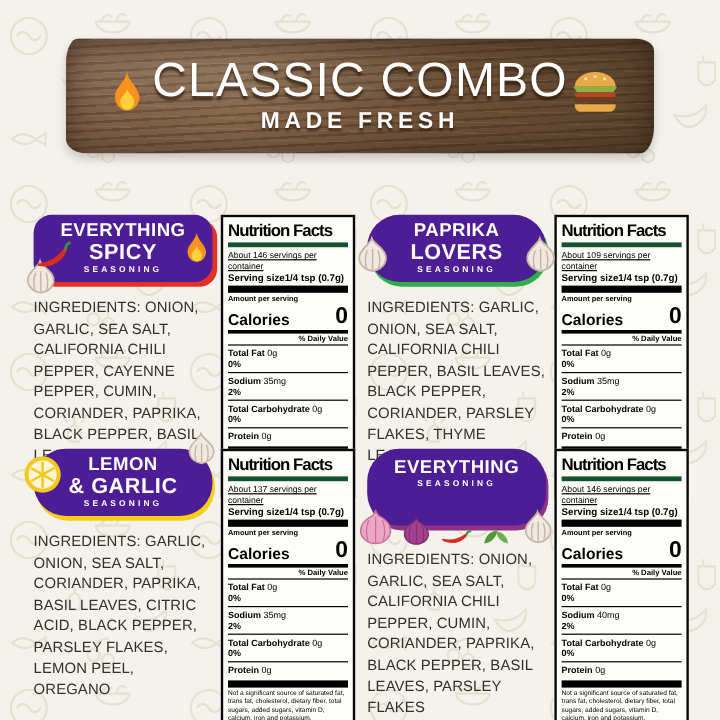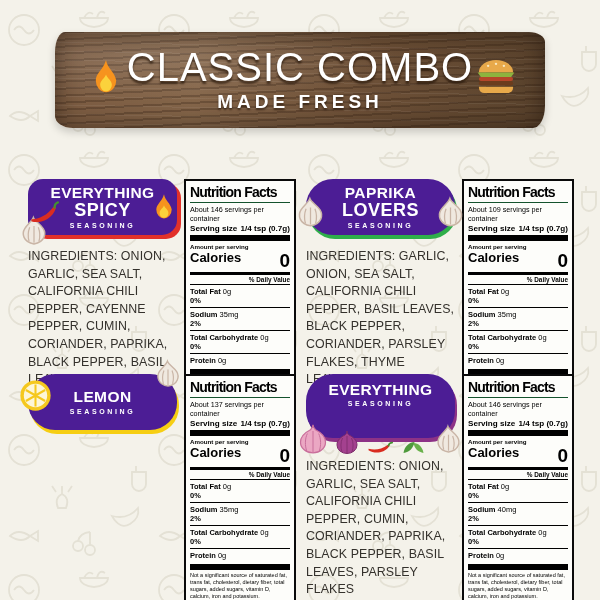--- a/index.html
+++ b/index.html
@@ -72,30 +72,30 @@
   }
   .pos3 .ing{margin-top:20px;}
 
   
   .nfl{
     width:112px;flex:none;align-self:flex-start;background:#fdfdfa;
     border:2px solid #0a0a0a;padding:3px 4px 4px;color:#000;box-sizing:border-box;
   }
   .nfl-title{
     font-size:14px;font-weight:bold;letter-spacing:-.8px;white-space:nowrap;
-    border-bottom:1px solid #14532d;padding-bottom:2px;margin-bottom:2px;
-  }
-  .nfl-servings{font-size:7.2px;margin-bottom:1px;}
-  .nfl-ss{display:flex;justify-content:space-between;font-weight:bold;font-size:8.1px;margin:1px 0 2px;}
+    border-bottom:4px solid #14532d;padding-bottom:2px;margin-bottom:2px;
+  }
+  .nfl-servings{font-size:7.2px;margin-bottom:1px;text-decoration:underline;}
+  .nfl-ss{display:flex;justify-content:flex-start;font-weight:bold;font-size:8.1px;margin:1px 0 2px;}
   .bar{background:#000;}
   .bar.thick{height:6px;margin:1px 0 2px;}
   .bar.mid{height:3px;margin:1px 0 1px;}
   .bar.end{height:6px;margin:2px 0 2px;}
   .nfl-aps{font-size:6.2px;font-weight:bold;}
-  .nfl-cal{display:flex;justify-content:space-between;line-height:1;margin:1px 0 2px;}
+  .nfl-cal{display:flex;justify-content:space-between;align-items:flex-end;line-height:1;margin:1px 0 2px;}
   .cal-l{font-size:13px;font-weight:bold;}
   .cal-v{font-size:19px;font-weight:bold;}
   .nfl-dvh{text-align:right;font-size:6.4px;font-weight:bold;border-bottom:1px solid #000;padding-bottom:1px;}
   .nfl-row{display:flex;justify-content:space-between;font-size:7.5px;padding:2px 0;border-bottom:1px solid #000;flex-direction:column;}
   .nfl-row.norule{border-bottom:none;}
   .rn{font-weight:bold;} .ra{font-weight:normal;} .rv{font-weight:bold;}
   .nfl-foot{font-size:5.5px;line-height:1.3;}
 </style>
 </head>
 <body>
@@ -259,22 +259,24 @@
       <span class="ic l2"><svg viewBox="0 0 24 24" width="100%" height="100%">
             <circle cx="12" cy="12" r="11" fill="#f5c81e"></circle>
             <circle cx="12" cy="12" r="8.5" fill="#fdf6d8"></circle>
             <path d="M12 12 L12 4 M12 12 L19 8 M12 12 L19 16 M12 12 L12 20 M12 12 L5 16 M12 12 L5 8" stroke="#f5c81e" stroke-width="1.5"></path>
           </svg></span>
       <span class="ic g2"><svg viewBox="0 0 24 26" width="100%" height="100%">
             <path d="M11.5 2 C12.5 5 17 7 19.5 11 C22 15 21 22 12 23.5 C3 22 2 15 4.5 11 C7 7 10.5 5 11.5 2 Z" fill="#f0e9e0" stroke="#c9b5a6" stroke-width="1.2"></path>
             <path d="M12 9 L12 22.5 M8.5 10 C7 14 7 18 8 21.5 M15.5 10 C17 14 17 18 16 21.5" stroke="#c9b5a6" stroke-width="1" fill="none"></path>
           </svg></span>
       <div class="b1">LEMON</div>
+      <div class="b2">&amp; GARLIC</div>
       <div class="bsub">SEASONING</div>
     </div>
+    <p class="ing">INGREDIENTS: GARLIC, ONION, SEA SALT, CORIANDER, PAPRIKA, BASIL LEAVES, CITRIC ACID, BLACK PEPPER, PARSLEY FLAKES, LEMON PEEL, OREGANO</p>
   </div>
   <div class="nfl">
     <div class="nfl-title">Nutrition Facts</div>
     <div class="nfl-servings">About 137 servings per container</div>
     <div class="nfl-ss">
       <span>Serving size</span>
       <span>1/4 tsp (0.7g)</span>
     </div>
     <div class="bar thick"></div>
     <div class="nfl-aps">Amount per serving</div>

